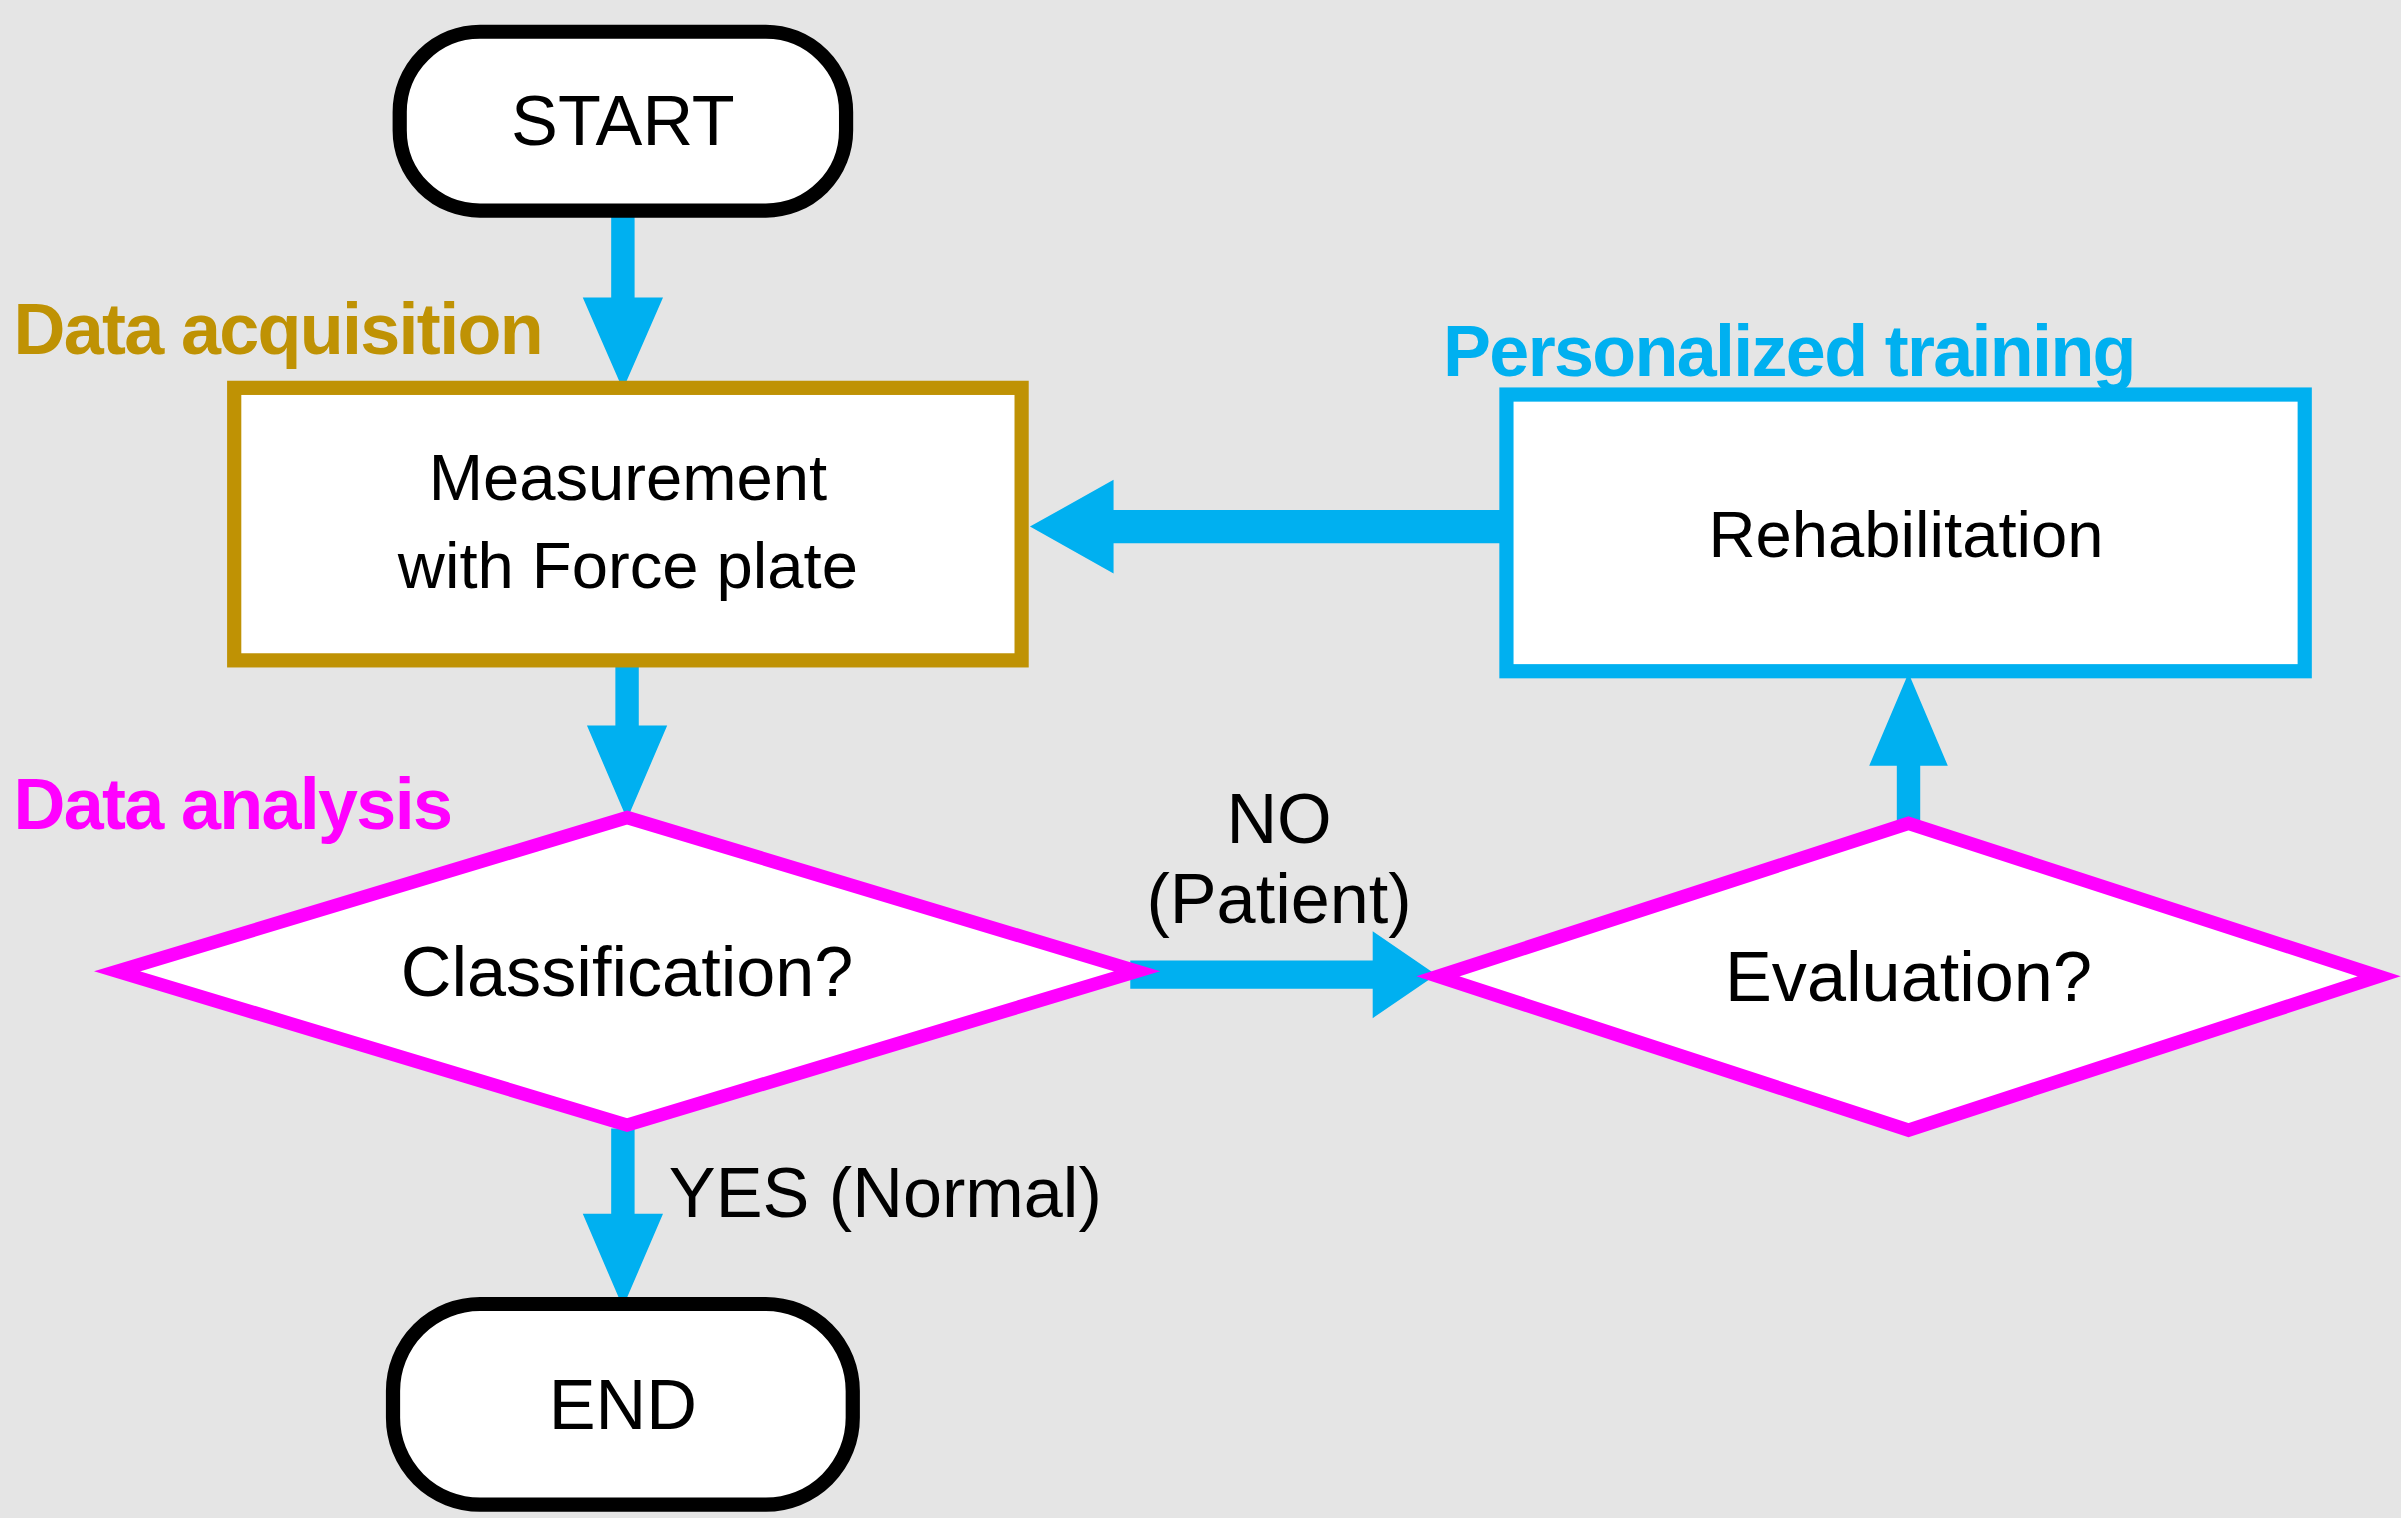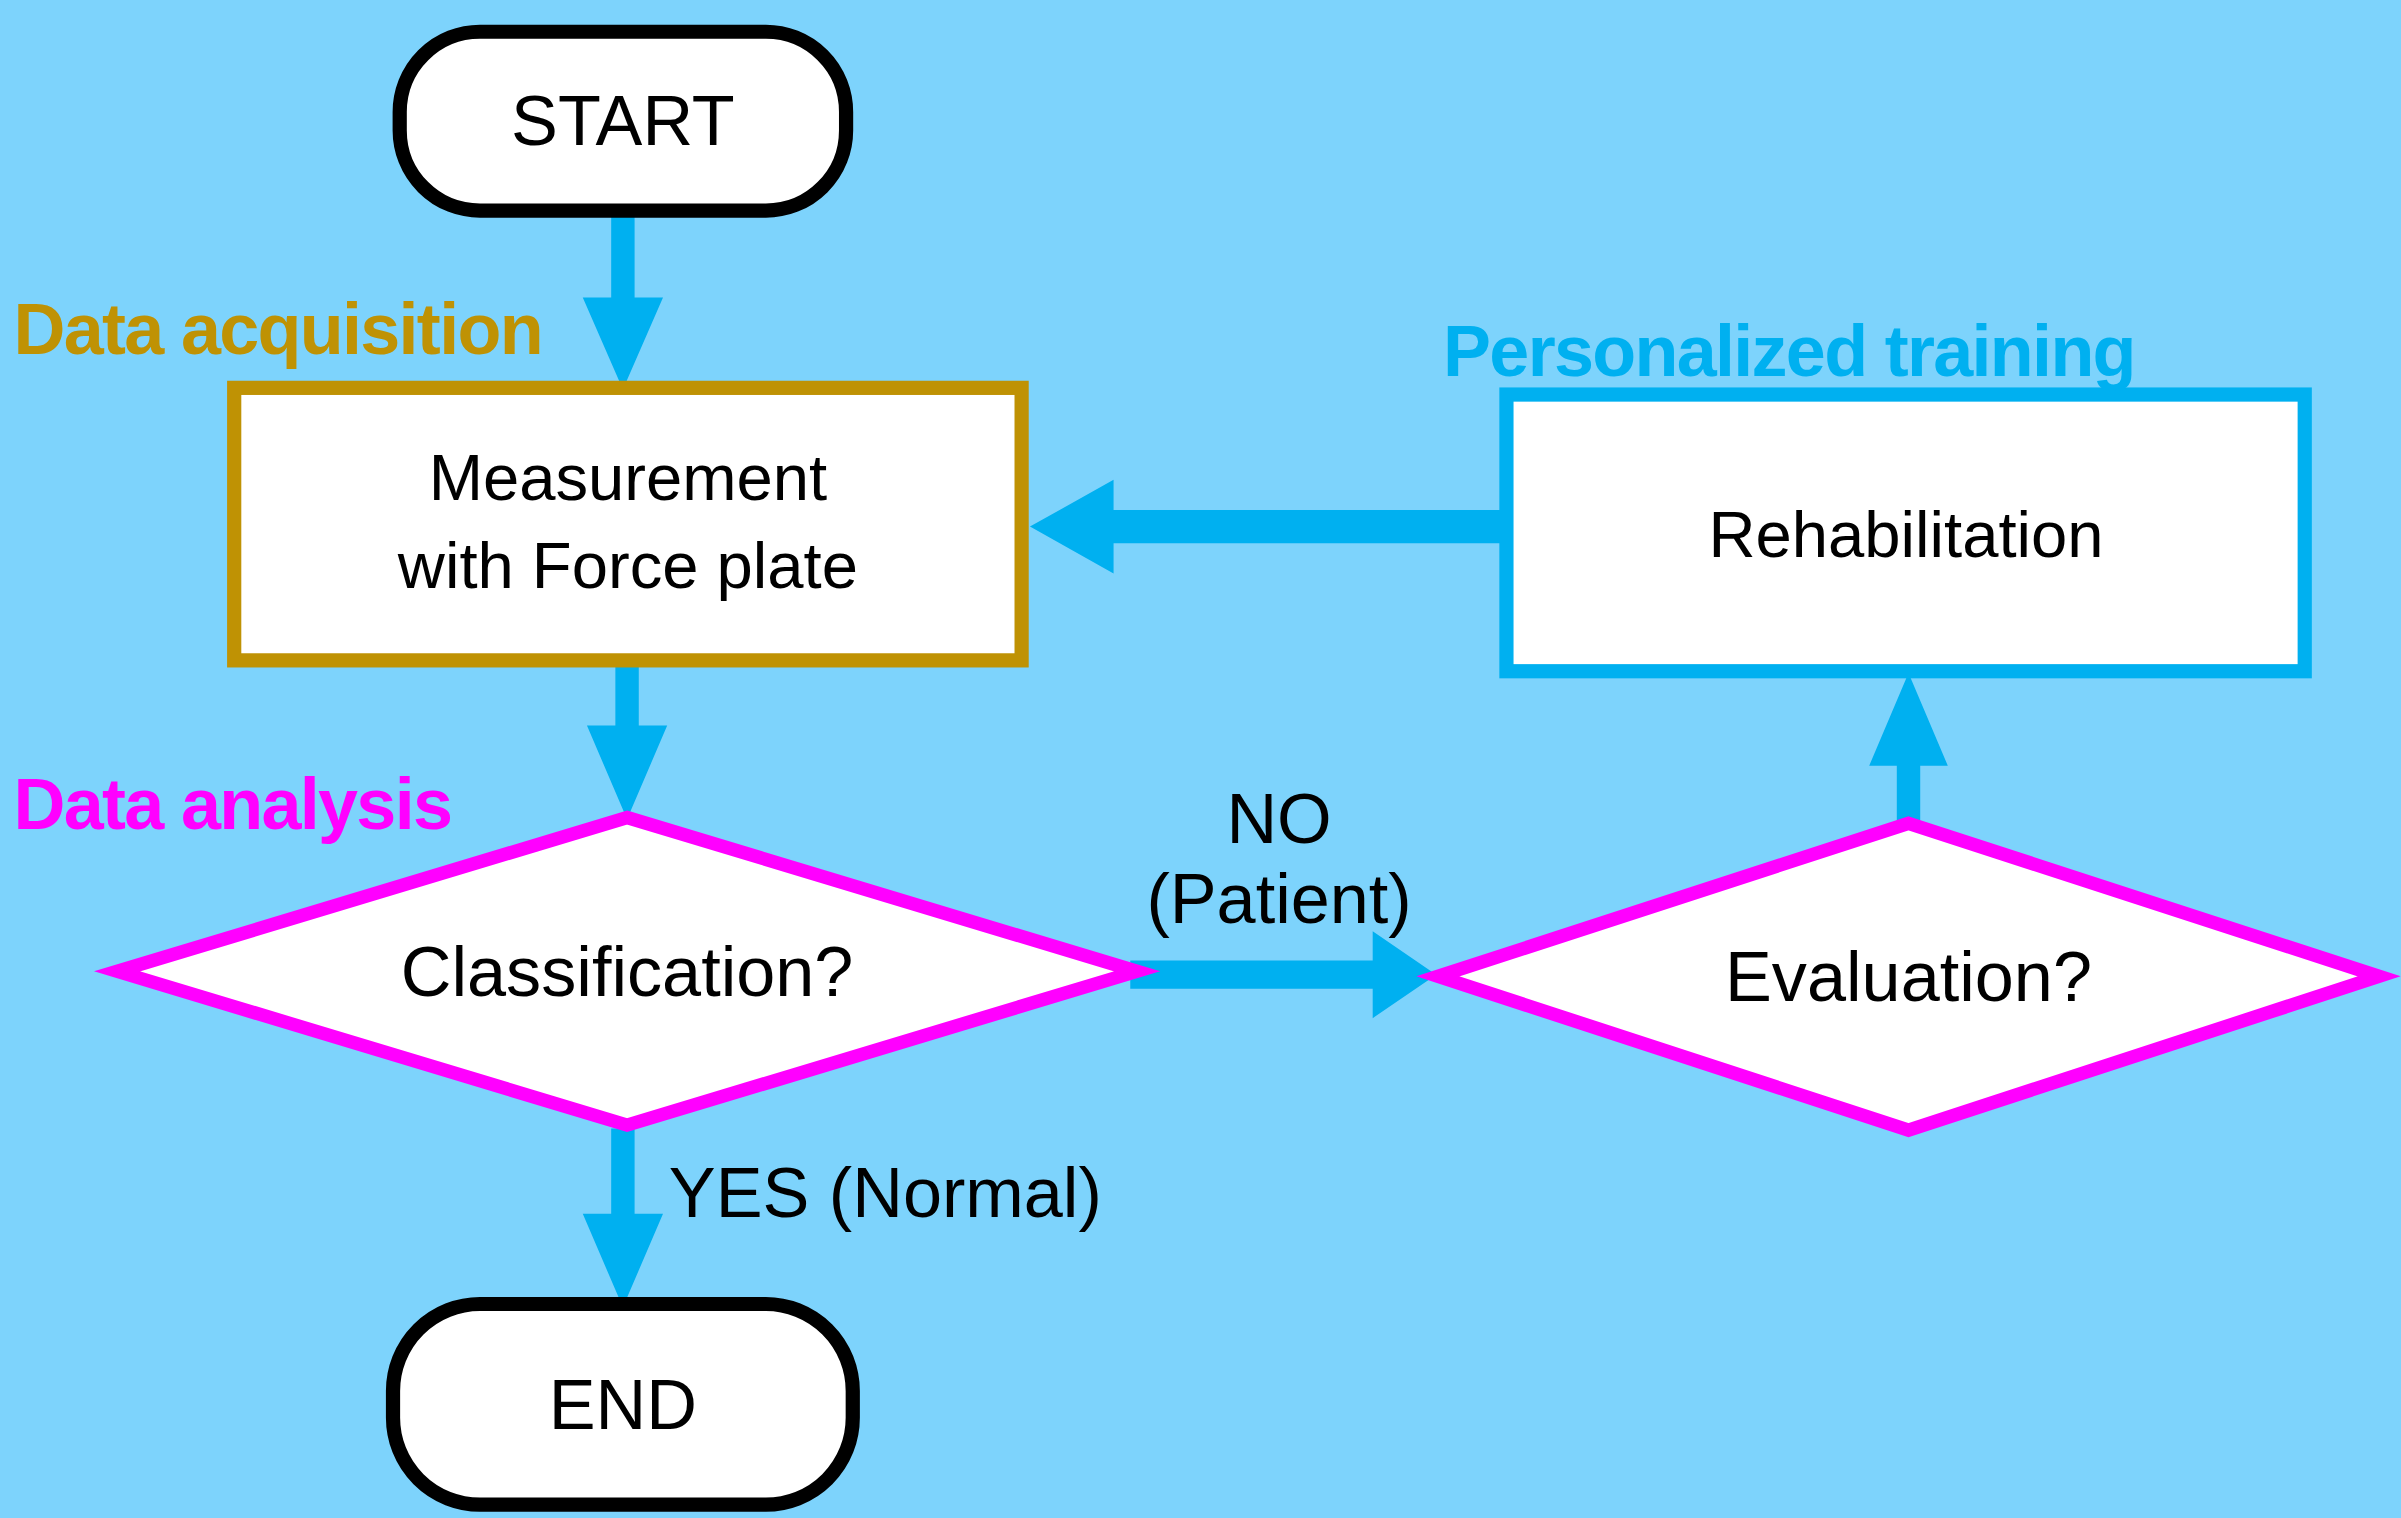--- a/index.html
+++ b/index.html
@@ -4,21 +4,21 @@
 <style>
   html, body {
     margin: 0;
     padding: 0;
     background: #FFFFFF;
   }
   .page {
     position: relative;
     width: 2401px;
     height: 1518px;
-    background: #7dd3fc;
+    background: #e5e5e5;
     overflow: hidden;
   }
   svg.flowchart {
     display: block;
     width: 2401px;
     height: 1518px;
   }
   text {
     font-family: "Liberation Sans", sans-serif;
     fill: var(--black, #000);

